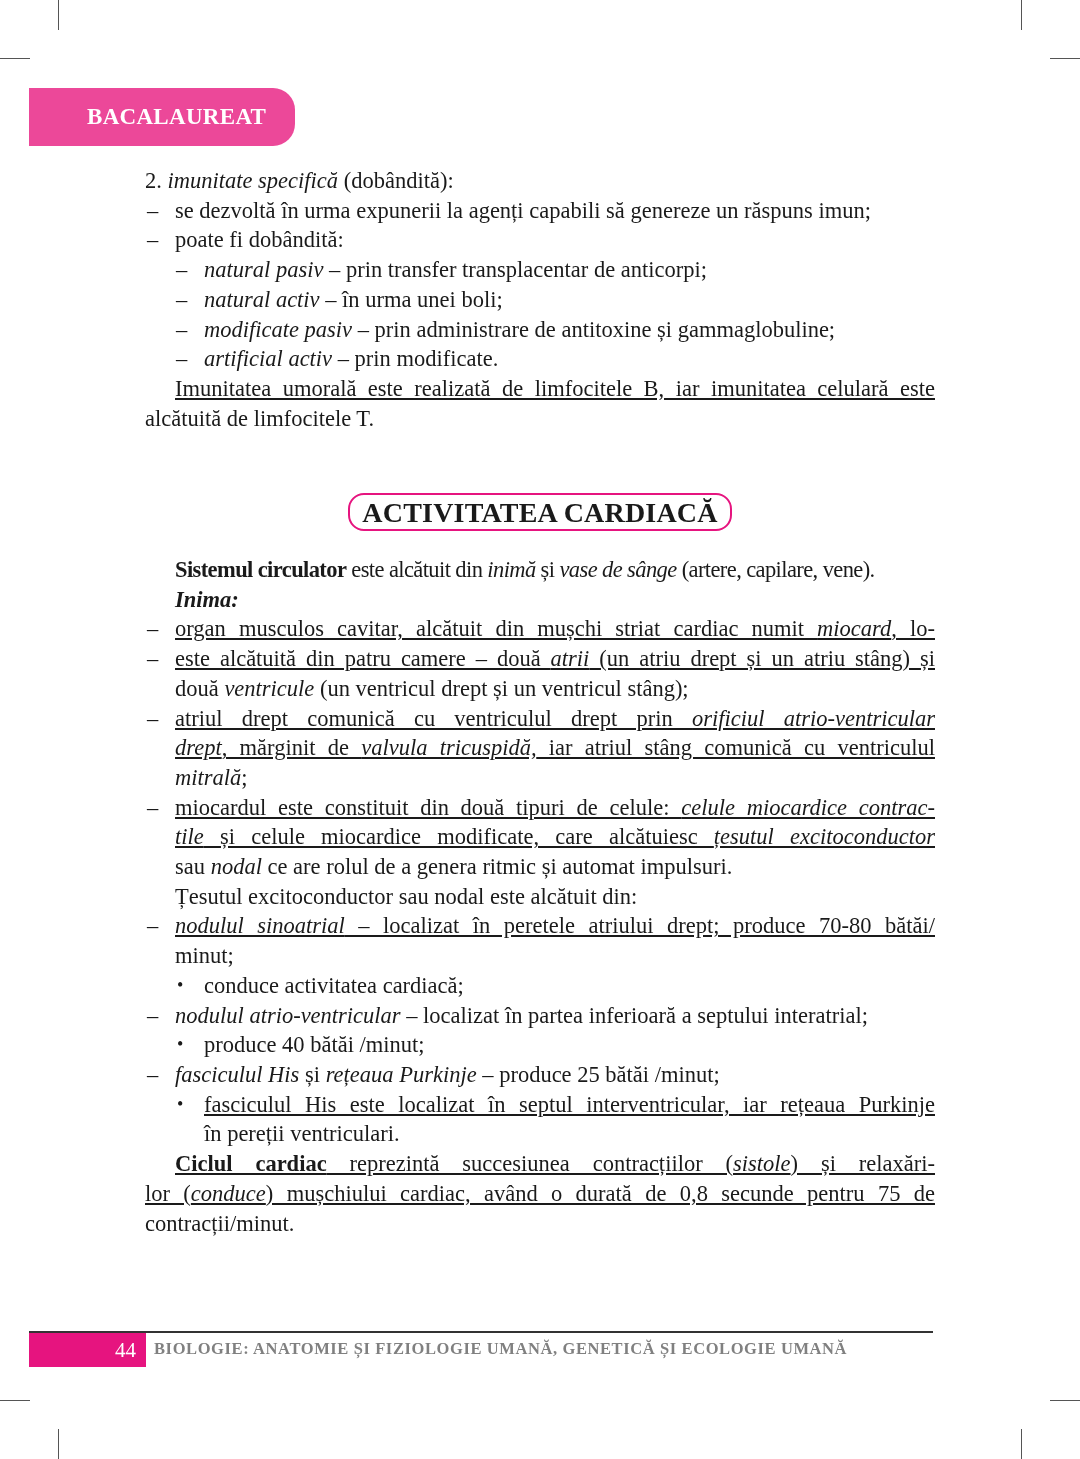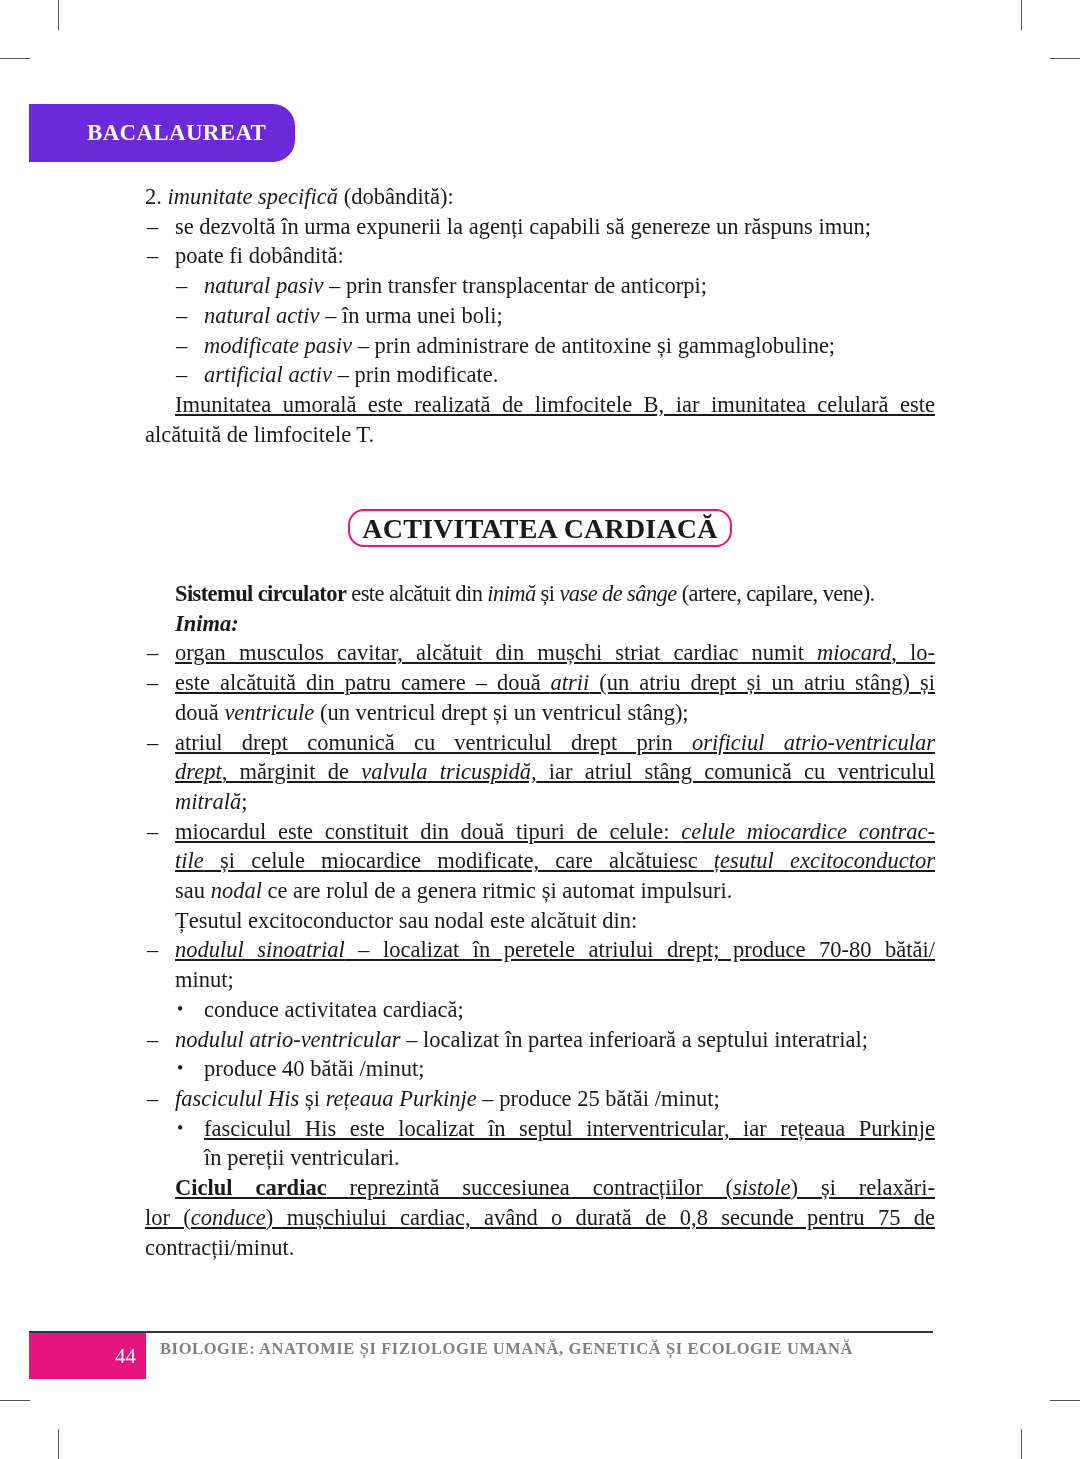--- a/index.html
+++ b/index.html
@@ -6,60 +6,60 @@
   body {
     width: 1080px; height: 1459px; position: relative; overflow: hidden;
     font-family: "Liberation Serif", "DejaVu Serif", serif;
     color: #1a1a1a;
   }
   .crop { position: absolute; background: #555; }
   .crop.v { width: 1px; height: 30px; }
   .crop.h { height: 1px; width: 30px; }
 
   .header-tab {
-    position: absolute; left: 29px; top: 104px; width: 266px; height: 58px;
-    background: #6d28d9; border-radius: 0 22px 22px 0;
+    position: absolute; left: 29px; top: 88px; width: 266px; height: 58px;
+    background: #ec4899; border-radius: 0 22px 22px 0;
     color: #ffffff; font-weight: bold; font-size: 23px; letter-spacing: 0.3px;
     display: flex; align-items: center; padding-left: 58px; box-sizing: border-box;
   }
 
   .content {
-    position: absolute; left: 145px; top: 182px; width: 790px;
+    position: absolute; left: 145px; top: 166px; width: 790px;
     font-size: 22.5px; line-height: 29.7px;
   }
   .line { position: relative; white-space: nowrap; }
   .justify { text-align: justify; text-align-last: justify; white-space: normal; text-decoration: underline; }
   .ind1 { padding-left: 30px; }
   .ind2 { padding-left: 59px; }
   .dash { position: absolute; }
   .d0 { left: 2px; }
   .d1 { left: 31px; }
   .bul { position: absolute; left: 32px; font-size: 18px; }
   i, .it { font-style: italic; }
   b { font-weight: bold; }
   .gap-after-imun { height: 60px; }
 
-  .section-title-wrap { text-align: center; margin: 0 0 32px 0; }
+  .section-title-wrap { text-align: center; margin: 0 0 24px 0; }
   .section-title {
     display: inline-block; border: 2px solid #e6147f; border-radius: 16px;
     padding: 3px 12px 1px 12px; font-weight: bold; font-size: 28px; letter-spacing: 0.2px;
     color: #1a1a1a;
   }
   .condensed { letter-spacing: -0.6px; }
 
   .footer-rule {
     position: absolute; left: 29px; top: 1331px; width: 904px; height: 2px; background: #333;
   }
   .footer-page {
-    position: absolute; left: 29px; top: 1333px; width: 117px; height: 46px;
+    position: absolute; left: 29px; top: 1333px; width: 117px; height: 34px;
     background: #e6147f; color: #ffffff; font-size: 21px;
     display: flex; align-items: center; justify-content: flex-end; padding-right: 10px; box-sizing: border-box;
   }
   .footer-title {
-    position: absolute; left: 160px; top: 1339px; font-size: 16.5px; font-weight: bold;
+    position: absolute; left: 154px; top: 1339px; font-size: 16.5px; font-weight: bold;
     color: #808080; letter-spacing: 0.6px; white-space: nowrap;
   }
 </style>
 </head>
 <body>
 
 <div class="crop v" style="left:58px;top:0;"></div>
 <div class="crop h" style="left:0;top:58px;"></div>
 <div class="crop v" style="left:1021px;top:0;"></div>
 <div class="crop h" style="left:1050px;top:58px;"></div>

